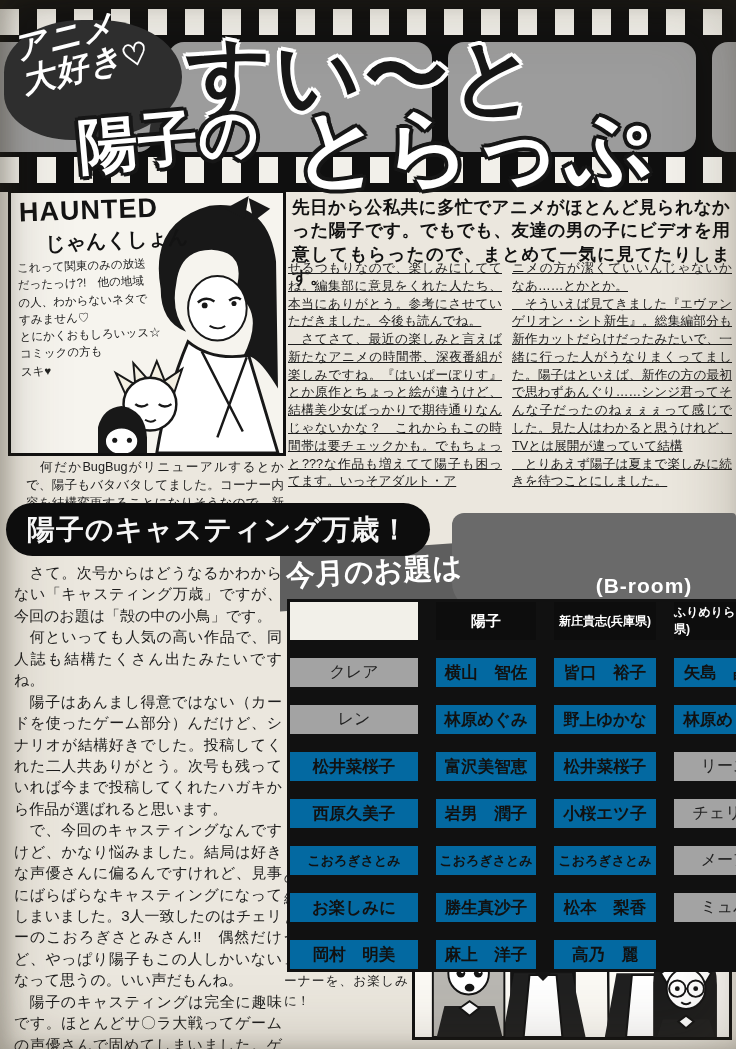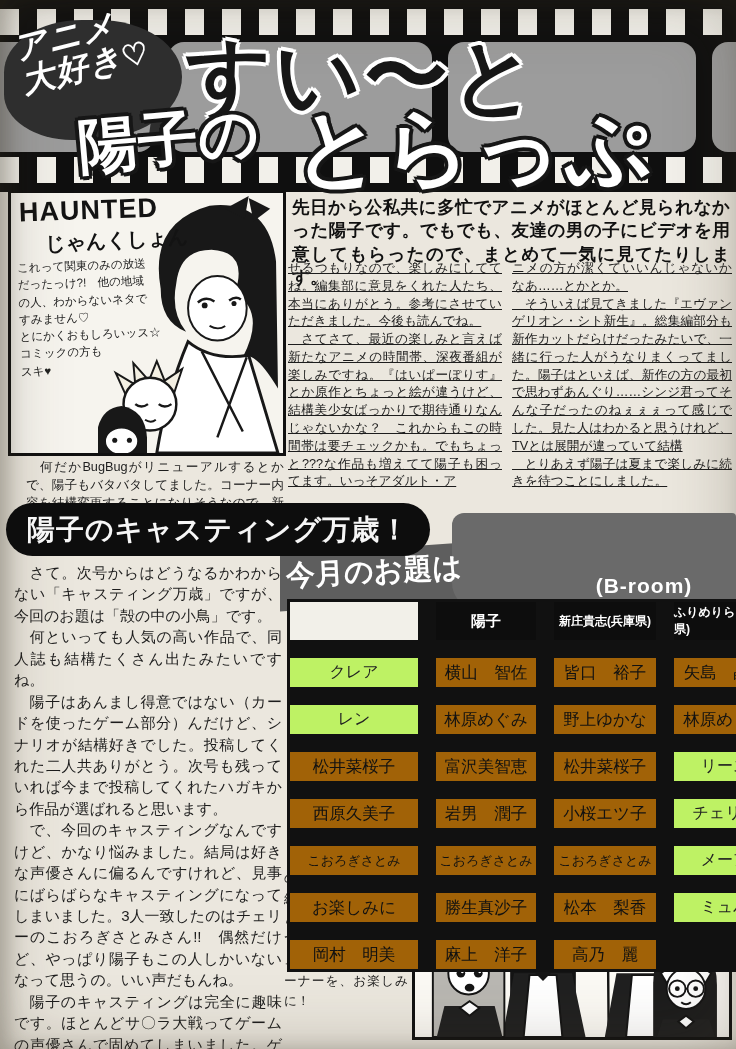--- a/index.html
+++ b/index.html
@@ -64,22 +64,22 @@
   .left-col{position:absolute;left:14px;top:562px;width:268px;font-size:15px;line-height:1.43;
         color:#1d1d1d;text-align:justify;white-space:pre-line;}
   
   .ctable{position:absolute;left:287px;top:599px;display:grid;
         grid-template-columns:128px 100px 102px 102px;grid-template-rows:38px repeat(7,29px);
         gap:18px;background:#111;border:3px solid #111;z-index:4;}
   .cell{display:flex;align-items:center;justify-content:center;}
   .th{background:#0d0d0d;color:#fff;font-weight:bold;font-size:15px;}
   .th.small{font-size:12px;}
   .th.empty{background:#f2f0e9;}
-  .tl{background:#bef264;color:#222;font-size:16px;}
-  .td{background:#a16207;color:#111;font-weight:normal;font-size:16.5px;}
+  .tl{background:#a3a3a3;color:#222;font-size:16px;}
+  .td{background:#0369a1;color:#111;font-weight:bold;font-size:16.5px;}
   .td.long{font-size:13px;}
   
   .closing{position:absolute;left:284px;top:868px;width:124px;font-size:12.7px;line-height:1.62;
         color:#1d1d1d;text-align:justify;}
   .maids{position:absolute;left:412px;top:862px;width:320px;height:178px;background:#fbf9f4;
         border:3px solid #111;box-sizing:border-box;}
   .maids svg{width:100%;height:100%;display:block;}
 </style>
 </head>
 <body>

